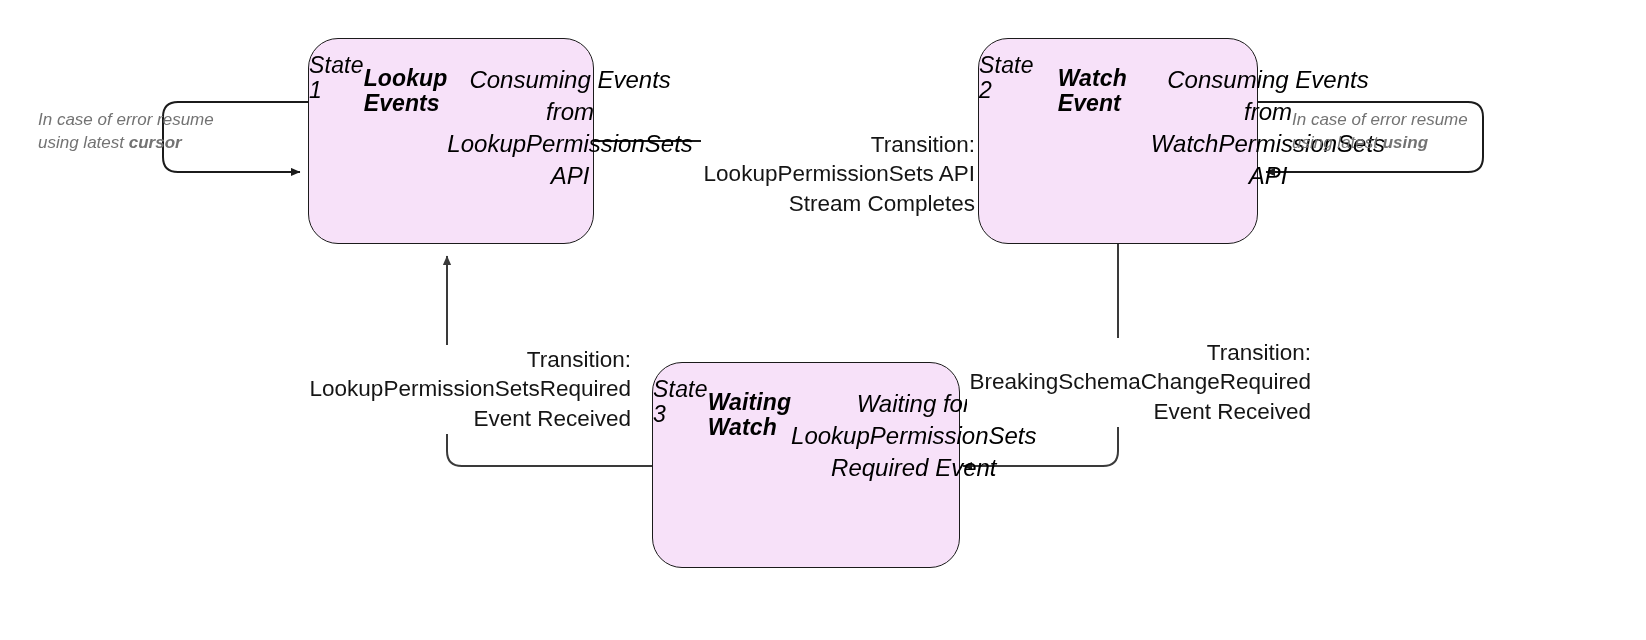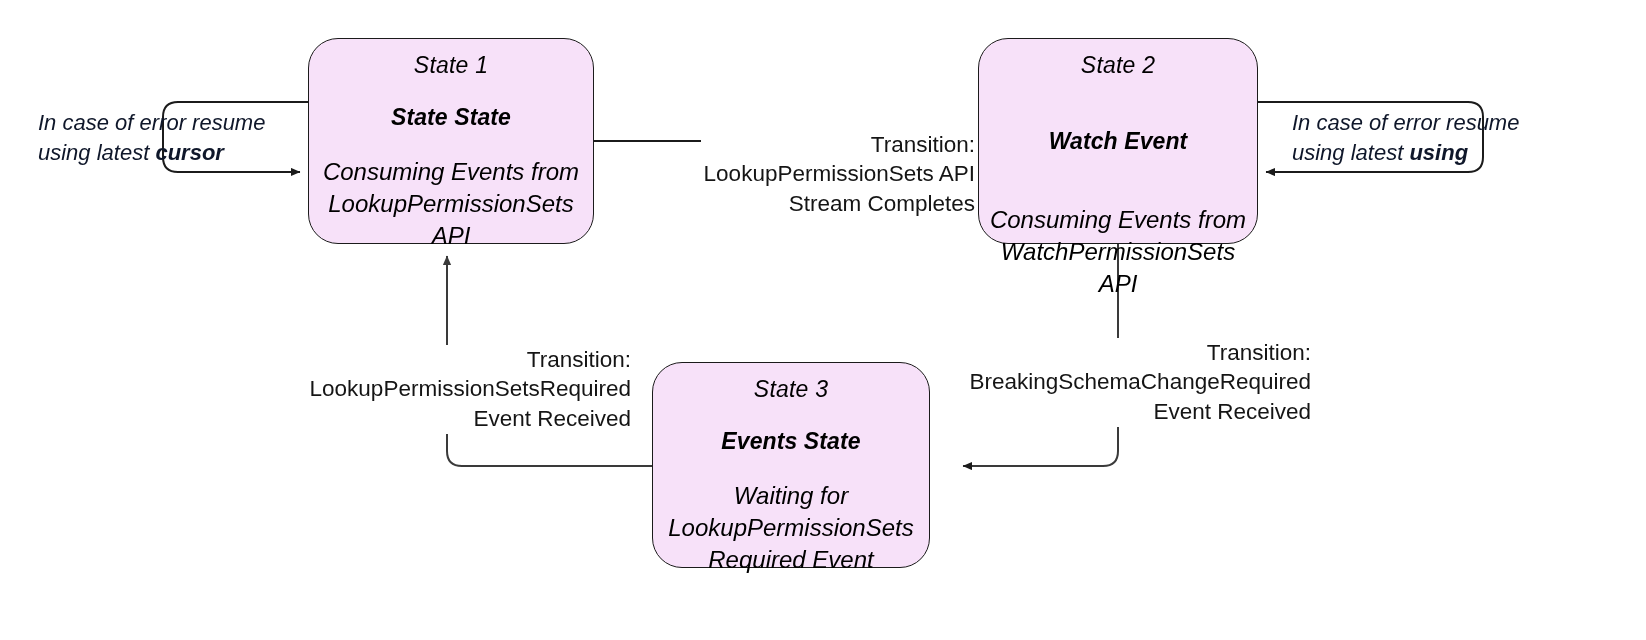--- a/index.html
+++ b/index.html
@@ -24,22 +24,20 @@
     width: 1646px;
     height: 640px;
   }
   .state-box {
     position: absolute;
     box-sizing: border-box;
     background: #f7e1f9;
     border: 1.6px solid #1b1b1b;
     border-radius: 30px;
     display: flex;
-    flex-direction: column;
-    align-items: center;
     justify-content: flex-start;
     color: #000000;
     z-index: 3;
   }
   .state-id {
     font-style: italic;
     font-weight: 400;
     font-size: 23px;
     letter-spacing: 0.2px;
     line-height: 1.1;
@@ -54,21 +52,21 @@
   .state-desc {
     font-style: italic;
     font-weight: 400;
     font-size: 24px;
     line-height: 1.34;
     text-align: center;
     white-space: pre-line;
   }
   #state-1 { left: 308px; top: 38px;  width: 286px; height: 206px; }
   #state-2 { left: 978px; top: 38px;  width: 280px; height: 206px; gap: 24px; }
-  #state-3 { left: 652px; top: 362px; width: 278px; height: 206px; }
+  #state-3 { left: 652px; top: 362px; width: 308px; height: 206px; }
 
   #state-1 .state-id,  #state-2 .state-id,  #state-3 .state-id  { margin-top: 14px; }
   #state-1 .state-name, #state-2 .state-name, #state-3 .state-name { margin-top: 27px; }
   #state-1 .state-desc, #state-2 .state-desc, #state-3 .state-desc { margin-top: 25px; }
 
   .edge-label {
     position: absolute;
     font-size: 22.5px;
     font-style: normal;
     font-weight: 400;
@@ -82,24 +80,24 @@
     background: #ffffff;
     padding: 0 3px;
     display: inline-block;
   }
   #label-1-to-2 { left: 606px; top: 100px; width: 372px; }
   #label-3-to-1 { left: 262px; top: 315px; width: 372px; }
   #label-2-to-3 { left: 940px; top: 308px; width: 374px; }
 
   .note {
     position: absolute;
-    font-size: 22px;
+    font-size: 17px;
     font-style: italic;
     font-weight: 400;
-    color: #0f172a;
+    color: #737373;
     line-height: 1.38;
     z-index: 4;
     white-space: pre-line;
   }
   .note b { font-weight: bold; font-style: italic; }
   #note-left  { left: 38px;   top: 108px; width: 250px; text-align: left; }
   #note-right { left: 1292px; top: 108px; width: 252px; text-align: left; }
 </style>
 </head>
 <body>
@@ -135,37 +133,37 @@
       <path d="M308,102 L178,102 Q163,102 163,117 L163,157 Q163,172 178,172 L300,172" fill="none" stroke="#1b1b1b" stroke-width="2" marker-end="url(#arrow-r)"></path>
     </g>
 
     <g>
       <path d="M1258,102 L1468,102 Q1483,102 1483,117 L1483,157 Q1483,172 1468,172 L1266,172" fill="none" stroke="#1b1b1b" stroke-width="2" marker-end="url(#arrow-l)"></path>
     </g>
   </svg>
 
   <div class="state-box" id="state-1">
     <div class="state-id">State 1</div>
-    <div class="state-name">State State</div>
+    <div class="state-name">Lookup Events</div>
     <div class="state-desc">Consuming Events from
 LookupPermissionSets
 API</div>
   </div>
 
   <div class="state-box" id="state-2">
     <div class="state-id">State 2</div>
     <div class="state-name">Watch Event</div>
     <div class="state-desc">Consuming Events from
 WatchPermissionSets
 API</div>
   </div>
 
   <div class="state-box" id="state-3">
     <div class="state-id">State 3</div>
-    <div class="state-name">Events State</div>
+    <div class="state-name">Waiting Watch</div>
     <div class="state-desc">Waiting for
 LookupPermissionSets
 Required Event</div>
   </div>
 
   <div class="edge-label" id="label-1-to-2">
     <span class="lbl-bg">Transition:
 LookupPermissionSets API
 Stream Completes</span>
   </div>

